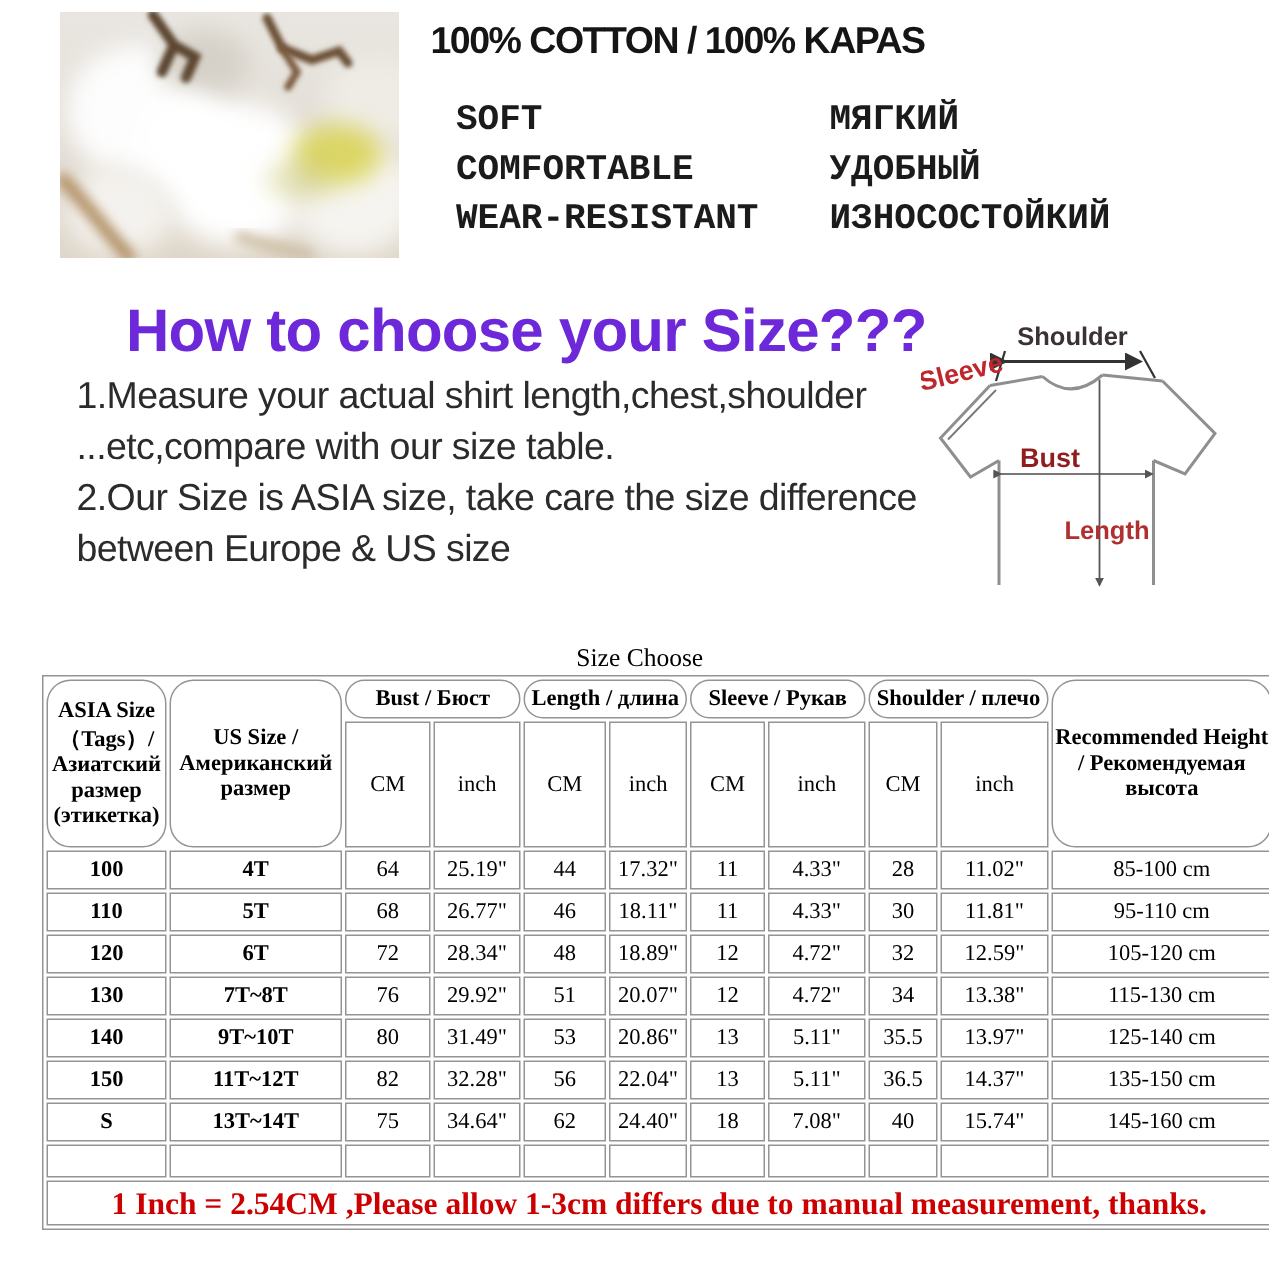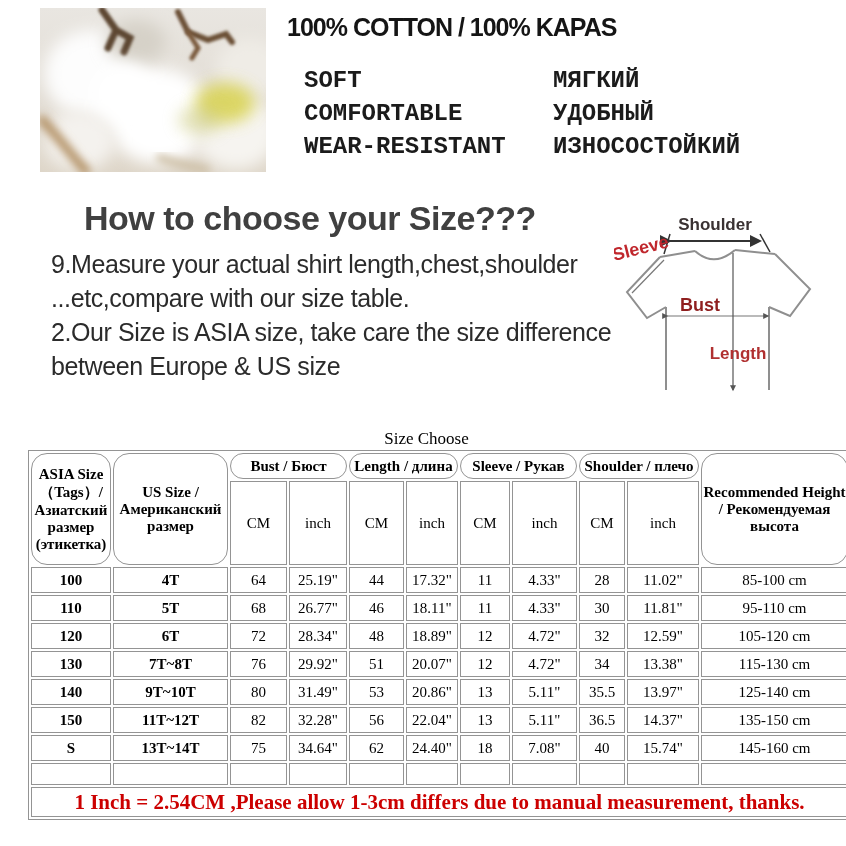--- a/index.html
+++ b/index.html
@@ -16,21 +16,21 @@
     font-size:25px; font-weight:bold; color:#151515; letter-spacing:-1px; white-space:nowrap;
   }
   .feature-col { position:absolute; top:64px; }
   #features-en { left:304px; }
   #features-ru { left:553px; }
   .feature-item { height:33px; line-height:33px; font-size:24px; font-weight:bold; color:#1b1b1b; letter-spacing:0px;font-family:Liberation Mono, monospace; }
 
   
   #size-heading {
     position:absolute; left:84px; top:199px;
-    font-size:34px; font-weight:bold; color:#404040; letter-spacing:-0.5px; white-space:nowrap;
+    font-size:40px; font-weight:bold; color:#6d28d9; letter-spacing:-0.5px; white-space:nowrap;
   }
   #size-steps { position:absolute; left:51px; top:247px; width:575px; }
   .step-line { font-size:25px; line-height:34px; color:#2b2b2b; letter-spacing:-0.4px; white-space:nowrap; }
 
   #tshirt-diagram { position:absolute; left:614px; top:196px; width:232px; height:210px; }
 
   
   #size-choose-title {
     position:absolute; left:28px; top:429px; width:797px; text-align:center;
     font-family:"Liberation Serif", serif; font-size:17px; color:#000;
@@ -103,21 +103,21 @@
       <div class="feature-item">WEAR-RESISTANT</div>
     </div>
   <div id="features-ru" class="feature-col">
       <div class="feature-item">МЯГКИЙ</div>
       <div class="feature-item">УДОБНЫЙ</div>
       <div class="feature-item">ИЗНОСОСТОЙКИЙ</div>
     </div>
 
   <div id="size-heading">How to choose your Size???</div>
   <div id="size-steps">
-      <div class="step-line">9.Measure your actual shirt length,chest,shoulder</div>
+      <div class="step-line">1.Measure your actual shirt length,chest,shoulder</div>
       <div class="step-line">...etc,compare with our size table.</div>
       <div class="step-line">2.Our Size is ASIA size, take care the size difference</div>
       <div class="step-line">between Europe &amp; US size</div>
     </div>
 
   <div id="tshirt-diagram">
     <svg width="232" height="210" viewBox="0 0 232 210" xmlns="http://www.w3.org/2000/svg">
       <defs>
         <marker id="ah" markerWidth="7" markerHeight="7" refX="5" refY="3" orient="auto">
           <path d="M0,0 L6,3 L0,6 z" fill="#333"></path>

